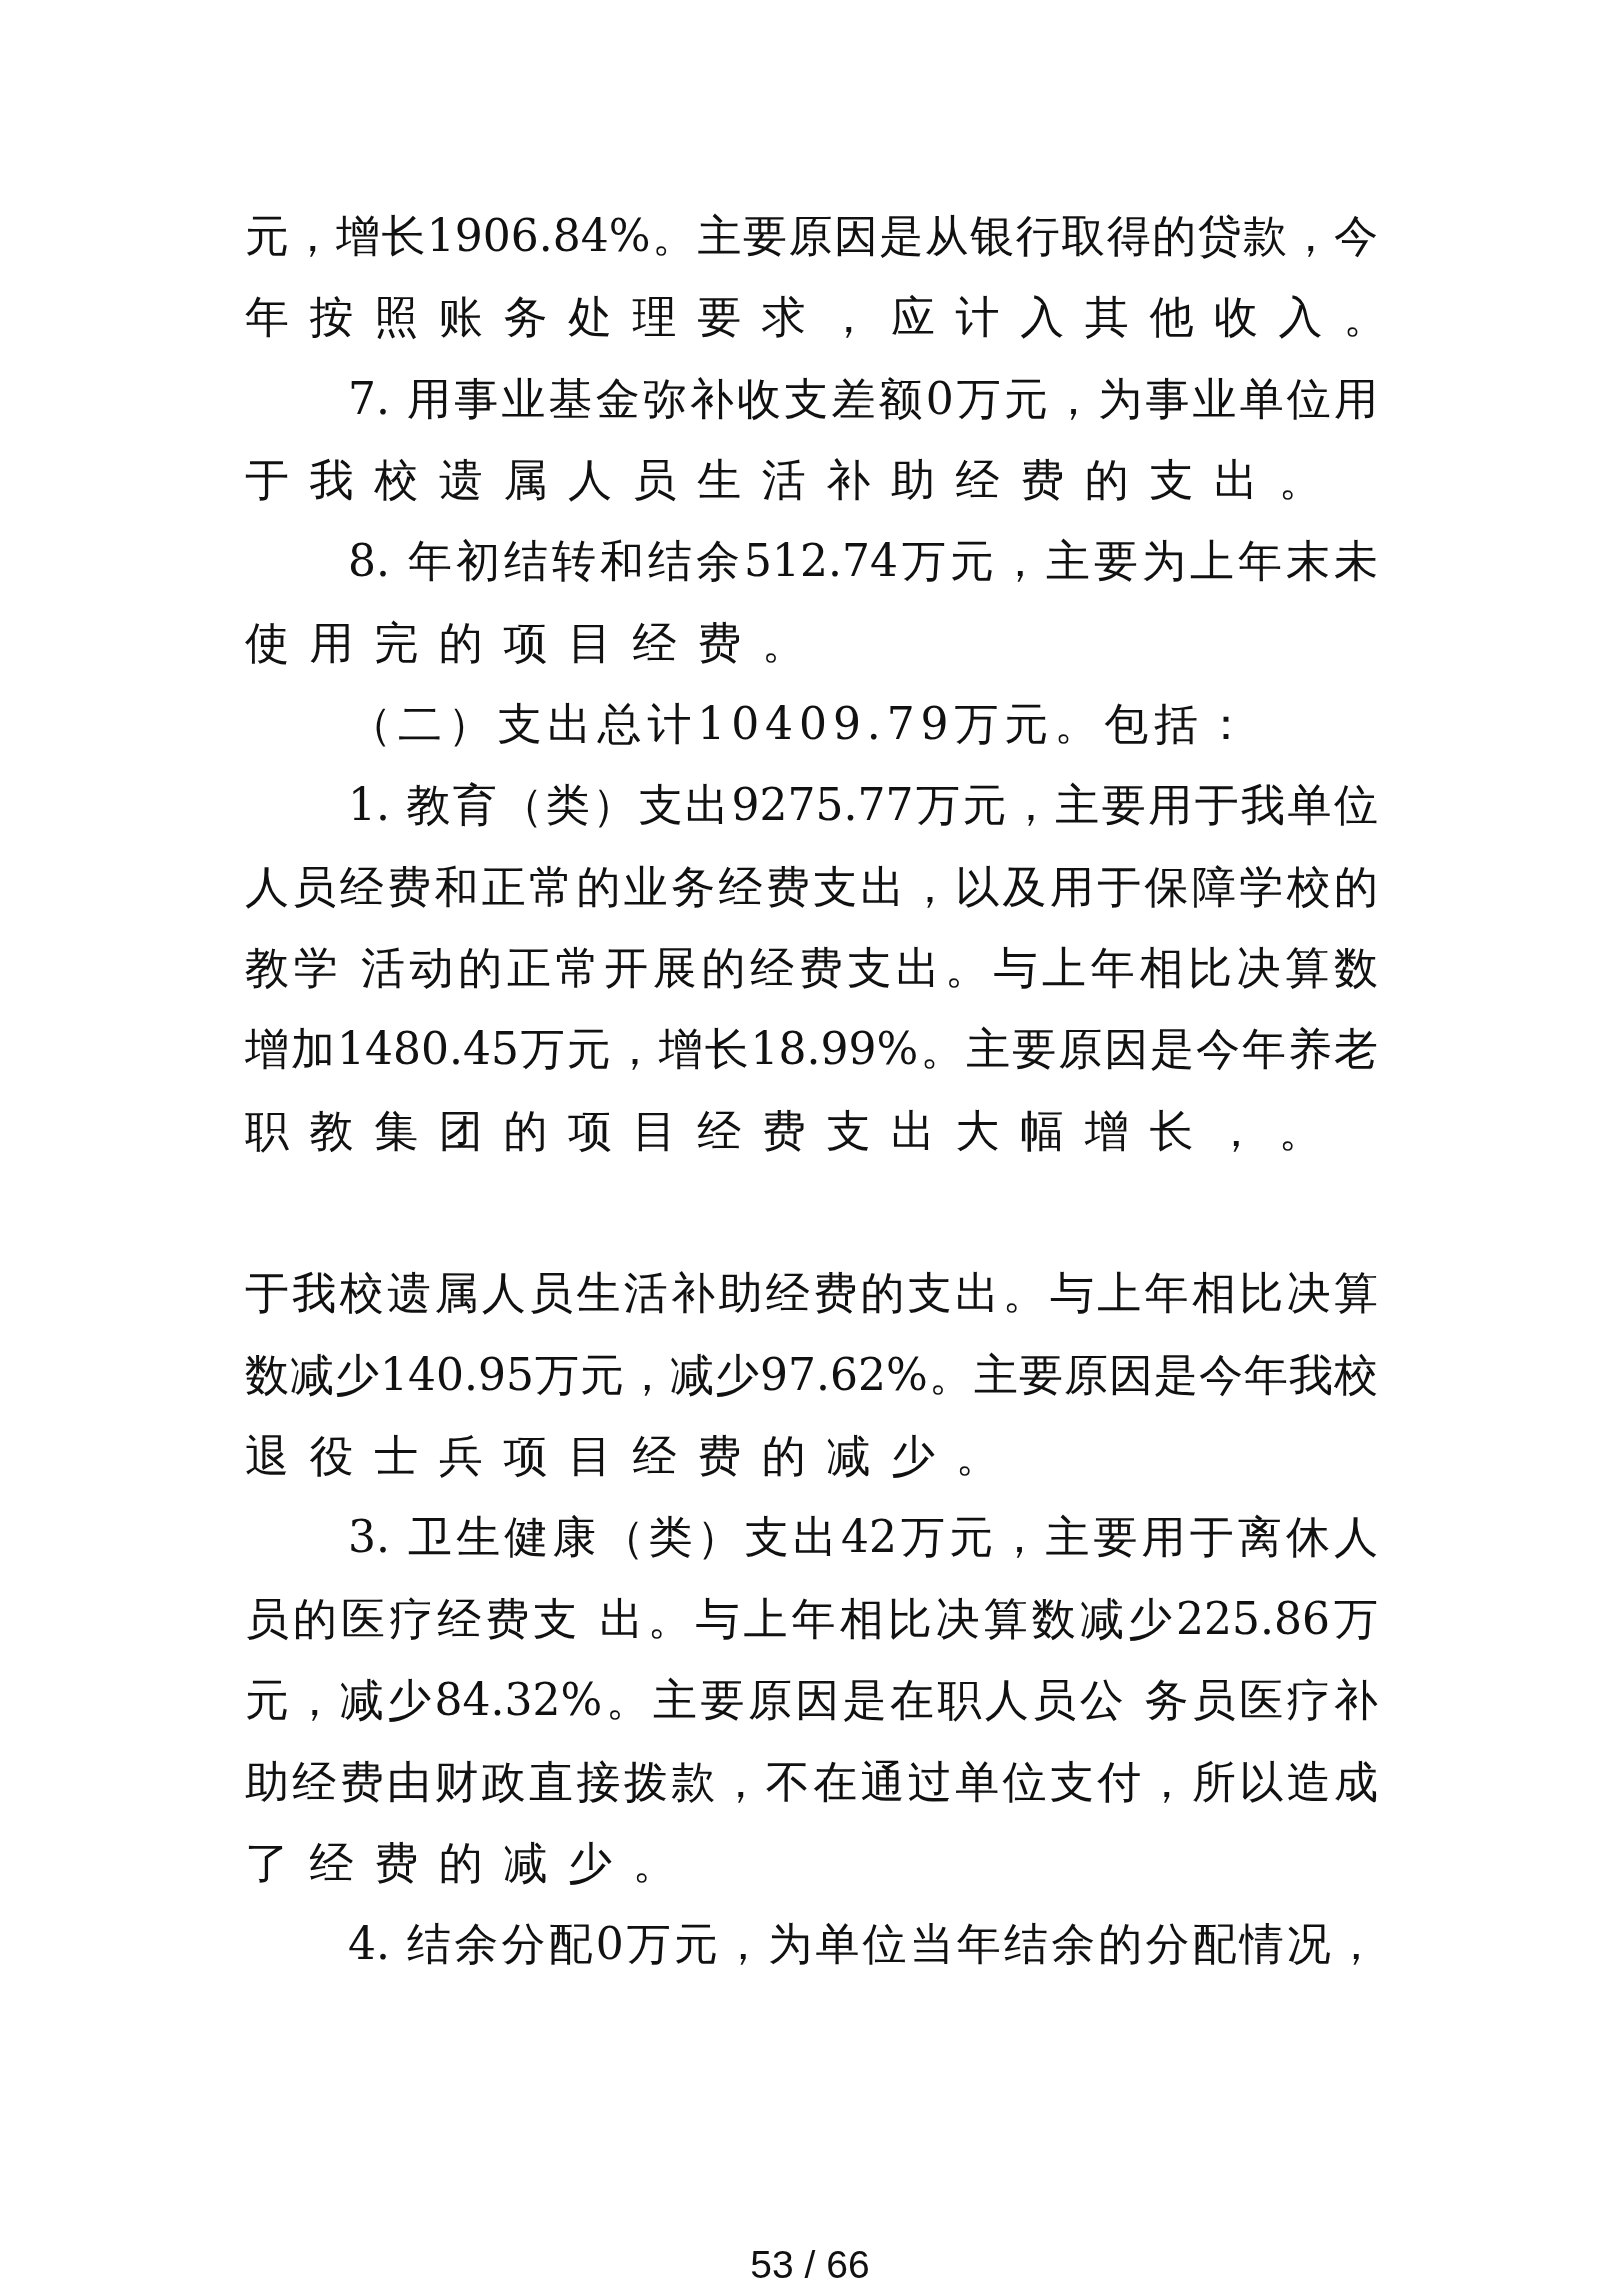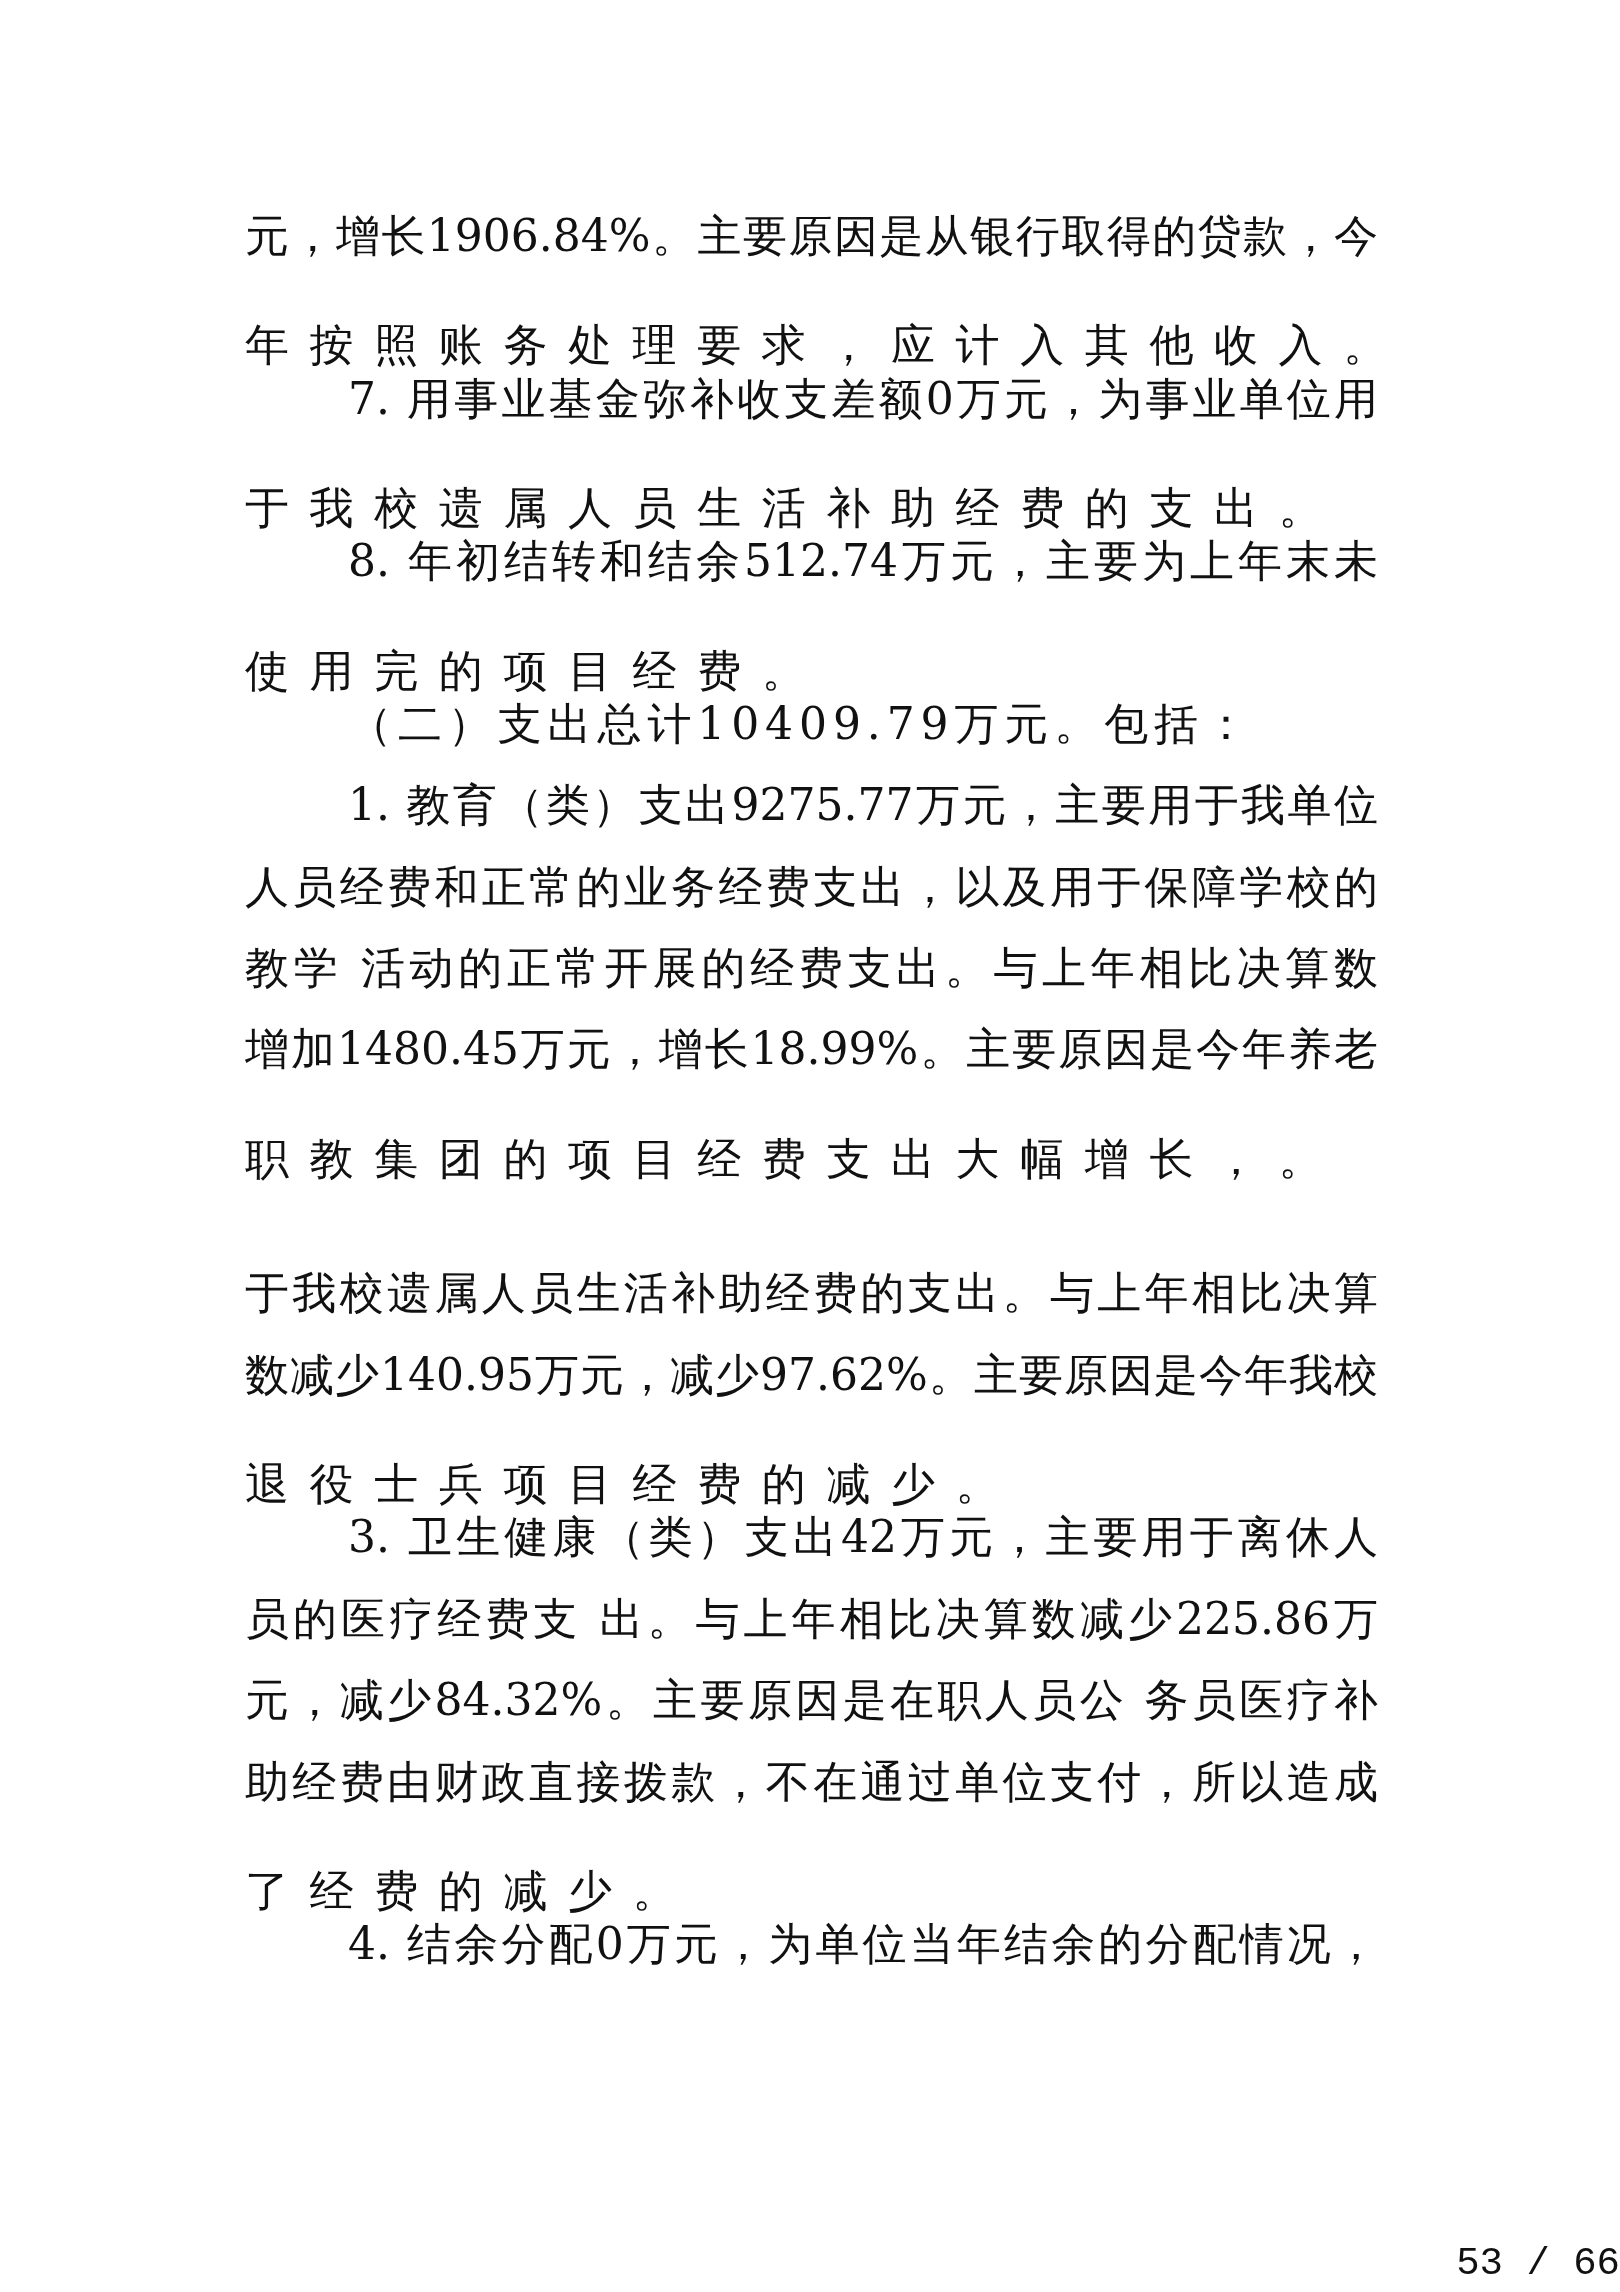--- a/index.html
+++ b/index.html
@@ -3,24 +3,24 @@
 <meta charset="utf-8">
 <style>
   html, body { margin: 0; padding: 0; background: #ffffff; }
   body { width: 1620px; height: 2293px; position: relative; overflow: hidden;
          font-family: "DejaVu Serif", "Liberation Serif", serif; color: #111111; }
   .page { position: absolute; left: 0; top: 0; width: 1620px; height: 2293px; background: #ffffff; }
   .line { position: absolute; left: 245px; width: 1133px; height: 59px;
           font-size: 44px; line-height: 59px; white-space: nowrap;
           text-align: justify; text-align-last: justify; }
   .line.indent { left: 348px; width: 1030px; }
-  .line.short { text-align-last: left; letter-spacing: 20.6px; margin-top: 28px; }
+  .line.short { text-align-last: left; letter-spacing: 20.6px; }
   .line.indent2 { left: 348px; width: auto; text-align-last: left; letter-spacing: 5.9px; }
-  .pagenum { position: absolute; left: 0; width: 1620px; top: 2241px; text-align: right;
-             font-family: Liberation Mono, monospace; font-size: 39px; line-height: 47px; color: #111111; }
+  .pagenum { position: absolute; left: 0; width: 1620px; top: 2241px; text-align: center;
+             font-family: Liberation Sans, sans-serif; font-size: 39px; line-height: 47px; color: #111111; }
 </style>
 </head>
 <body>
 
 <div class="page">
   <div class="line" style="top:206px">元，增长1906.84%。主要原因是从银行取得的贷款，今</div>
   <div class="line short" style="top:287px">年按照账务处理要求，应计入其他收入。</div>
 
   <div class="line indent" style="top:369px">7. 用事业基金弥补收支差额0万元，为事业单位用</div>
   <div class="line short" style="top:450px">于我校遗属人员生活补助经费的支出。</div>

